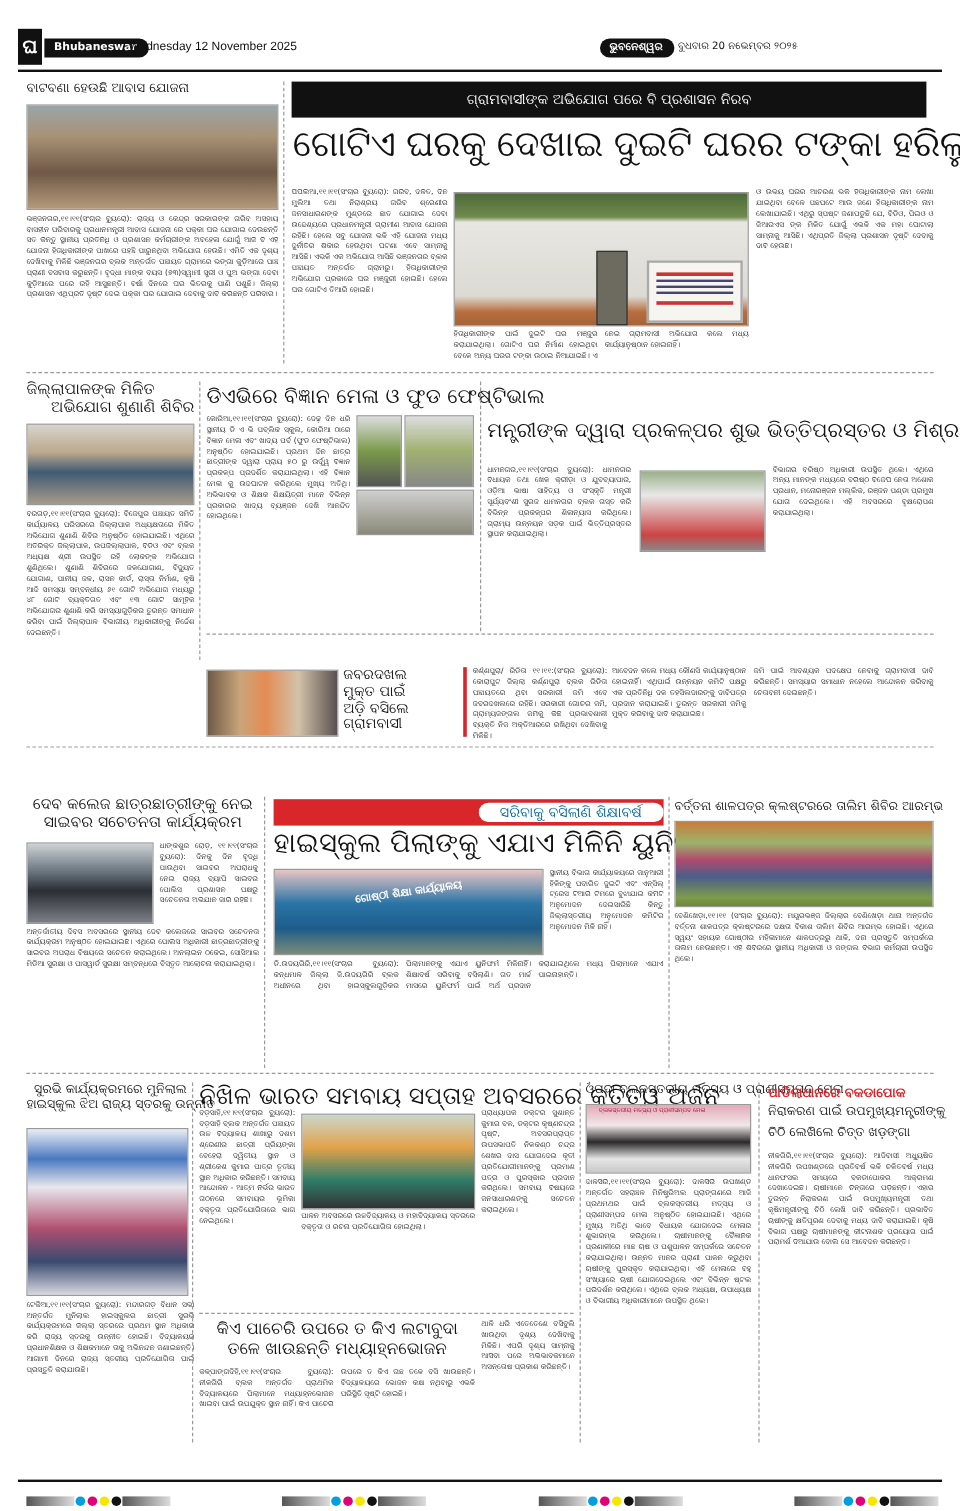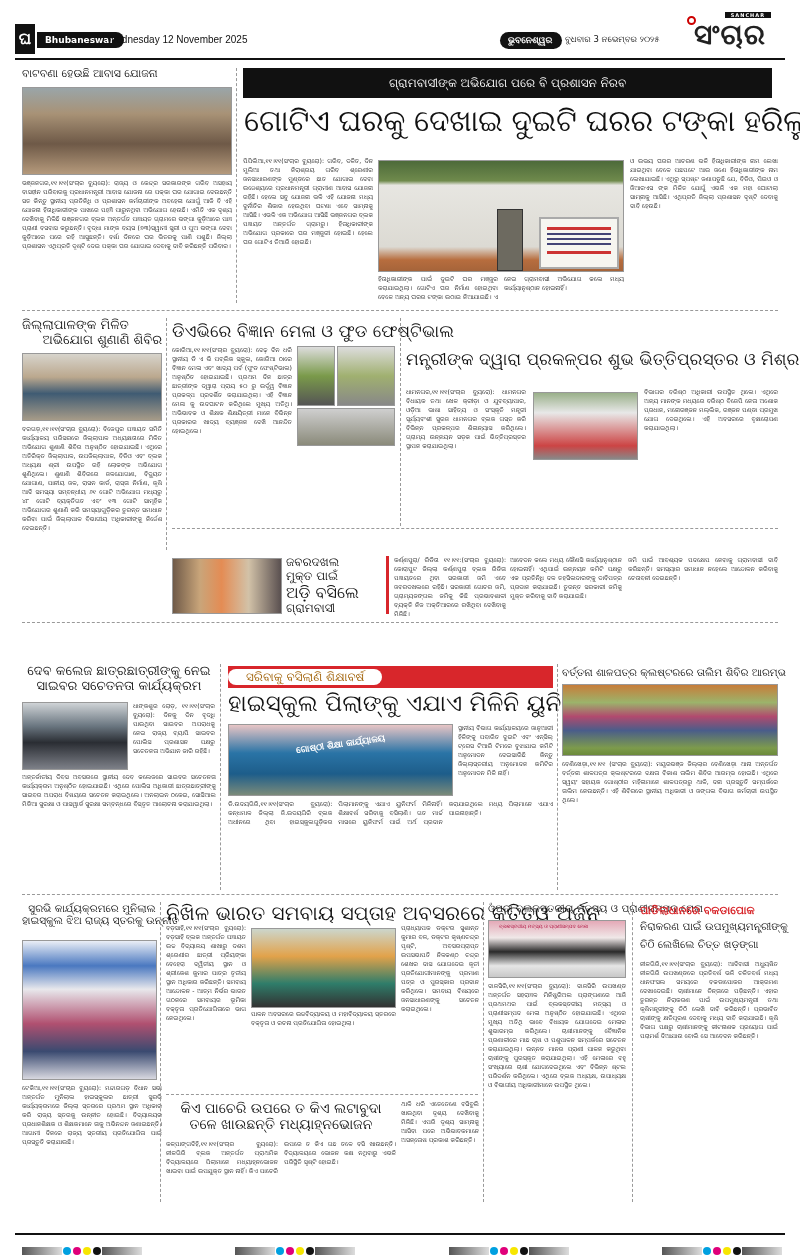--- a/index.html
+++ b/index.html
@@ -14,40 +14,35 @@
 .date-or{left:550px;top:16px;font-size:8.5px}
 .logo{left:660px;top:0;width:110px;height:42px;font-size:28px;font-weight:bold;color:#222;letter-spacing:1px;text-align:center}
 .logo .dot{position:absolute;left:12px;top:-2px;width:9px;height:9px;border:2px solid #c00;border-radius:50%}
 .logo .sub{position:absolute;right:14px;top:-6px;background:#111;color:#fff;font-size:5px;padding:0 6px}
 .hl{font-weight:normal;color:#111;line-height:1.15;white-space:nowrap}
 .txt{font-size:6.2px;line-height:1.45;color:#222;text-align:justify;overflow:hidden}
 .photo{background:linear-gradient(135deg,#8a7a63,#b59e7c 40%,#6b5a45);border:1px solid #999}
 .vr{border-left:1px dashed #999}
 .hr{border-top:1px dashed #999}
 .blackbar{background:#111;color:#fff;font-size:12px;text-align:center;line-height:30px}
-.redbar{background:#d8262b;color:#a16207;font-size:12px;text-align:left;line-height:22px}
+.redbar{background:#d8262b;color:#0369a1;font-size:12px;text-align:right;line-height:22px}
 .redbar span{background:#fff;border-radius:12px;padding:1px 18px}
 .kicker{color:#d8262b;font-size:11px;font-weight:bold}
 .regmark{width:8px;height:8px;border-radius:50%;display:inline-block;margin:0 1px}
 .graystrip{display:inline-block;width:40px;height:8px;background:linear-gradient(90deg,#555,#ddd)}
 </style>
 </head>
 <body>
 
 <div class="abs masthead">
   <div class="abs page-no">ଘ</div>
   <div class="abs pill pill-left">Bhubaneswar</div>
   <div class="abs date-en">Wednesday 12 November 2025</div>
   <div class="abs pill pill-right">ଭୁବନେଶ୍ୱର</div>
-  <div class="abs date-or">ବୁଧବାର 3 ନଭେମ୍ବର ୨୦୨୫</div>
-  <div class="abs logo">
-    <span class="dot"></span>
-    <span class="sub">SANCHAR</span>
-    <span>ସଂଚାର</span>
-  </div>
+  <div class="abs date-or">ବୁଧବାର 20 ନଭେମ୍ବର ୨୦୨୫</div>
 </div>
 
 <div class="abs" style="left:22px;top:68px;width:210px;height:235px">
   <div class="hl" style="font-size:11px">ବାଟବଣା ହେଉଛି ଆବାସ ଯୋଜନା</div>
   <div class="photo" style="margin-top:6px;height:88px;background:linear-gradient(180deg,#9aa5a8 0%,#a89276 30%,#6e5947 65%,#b59a7c 100%)"></div>
   <div class="txt" style="margin-top:4px;height:116px">ଭଞ୍ଜନଗର,୧୧।୧୧(ସଂଚାର ବ୍ୟୁରୋ): ରାଜ୍ୟ ଓ କେନ୍ଦ୍ର ସରକାରଙ୍କ ଗରିବ ଅସହାୟ ବାସହୀନ ପରିବାରକୁ ପ୍ରଧାନମନ୍ତ୍ରୀ ଆବାସ ଯୋଜନା ରେ ପକ୍କା ଘର ଯୋଗାଇ ଦେଉଛନ୍ତି ସତ କିନ୍ତୁ ସ୍ଥାନୀୟ ପ୍ରତିନିଧି ଓ ପ୍ରଶାସନ କର୍ମଚାରୀଙ୍କ ଅବହେଳା ଯୋଗୁଁ ଆଜି ବି ଏହି ଯୋଜନା ହିତାଧିକାରୀଙ୍କ ପାଖରେ ପହଞ୍ଚି ପାରୁନଥିବା ଅଭିଯୋଗ ହେଉଛି। ଏମିତି ଏକ ଦୃଶ୍ୟ ଦେଖିବାକୁ ମିଳିଛି ଭଞ୍ଜନଗର ବ୍ଲକ ଅନ୍ତର୍ଗତ ପଞ୍ଚାୟତ ଗ୍ରାମରେ ଭଙ୍ଗା କୁଡ଼ିଆରେ ପାଞ୍ଚ ପ୍ରାଣୀ ବସବାସ କରୁଛନ୍ତି। ବୃଦ୍ଧା ମାଙ୍କ ବୟସ (୭୩)ସ୍ୱାମୀ ସ୍ତ୍ରୀ ଓ ପୁଅ ଭଙ୍ଗା ଦେବା କୁଡ଼ିଆରେ ପରେ ରହି ଆସୁଛନ୍ତି। ବର୍ଷା ଦିନରେ ଘର ଭିତରକୁ ପାଣି ପଶୁଛି। ଜିଲ୍ଲା ପ୍ରଶାସନ ଏଥିପ୍ରତି ଦୃଷ୍ଟି ଦେଇ ପକ୍କା ଘର ଯୋଗାଇ ଦେବାକୁ ଦାବି କରିଛନ୍ତି ପରିବାର।</div>
 </div>
 <div class="abs vr" style="left:236px;top:68px;height:235px"></div>
 
 <div class="abs blackbar" style="left:243px;top:68px;width:529px;height:30px">ଗ୍ରାମବାସୀଙ୍କ ଅଭିଯୋଗ ପରେ ବି ପ୍ରଶାସନ ନିରବ</div>
@@ -87,21 +82,21 @@
 <div class="abs txt" style="left:406px;top:388px;width:120px;height:138px">ଧାମନଗର,୧୧।୧୧(ସଂଚାର ବ୍ୟୁରୋ): ଧାମନଗର ବିଧାୟକ ତଥା ଖେଳ କ୍ରୀଡ଼ା ଓ ଯୁବବ୍ୟାପାର, ଓଡ଼ିଆ ଭାଷା ସାହିତ୍ୟ ଓ ସଂସ୍କୃତି ମନ୍ତ୍ରୀ ସୂର୍ଯ୍ୟବଂଶୀ ସୁରଜ ଧାମନଗର ବ୍ଲକ ଗସ୍ତ କରି ବିଭିନ୍ନ ପ୍ରକଳ୍ପର ଶିଳାନ୍ୟାସ କରିଥିଲେ। ଗ୍ରାମ୍ୟ ଉନ୍ନୟନ ସଡ଼କ ପାଇଁ ଭିତ୍ତିପ୍ରସ୍ତର ସ୍ଥାପନ କରାଯାଇଥିଲା।</div>
 <div class="abs photo" style="left:533px;top:392px;width:105px;height:68px;background:linear-gradient(180deg,#9ab08a 0%,#e8e8e8 30%,#c44 80%,#888 100%)"></div>
 <div class="abs txt" style="left:644px;top:388px;width:134px;height:138px">ବିଭାଗର ବରିଷ୍ଠ ଅଧିକାରୀ ଉପସ୍ଥିତ ଥିଲେ। ଏଥିରେ ଅନ୍ୟ ମାନଙ୍କ ମଧ୍ୟରେ ବରିଷ୍ଠ ବିଜେପି ନେତା ଅଶୋକ ପ୍ରଧାନ, ମନୋରଞ୍ଜନ ମଲ୍ଲିକ, ରଞ୍ଜନ ପଣ୍ଡା ପ୍ରମୁଖ ଯୋଗ ଦେଇଥିଲେ। ଏହି ଅବସରରେ ବୃକ୍ଷରୋପଣ କରାଯାଇଥିଲା।</div>
 
 <div class="abs hr" style="left:172px;top:528px;width:606px"></div>
 
 <div class="abs photo" style="left:172px;top:558px;width:110px;height:56px;background:linear-gradient(90deg,#6f5a48 0%,#c9a57a 25%,#e48c54 45%,#d2c2a8 70%,#5a5050 100%)"></div>
 <div class="abs" style="left:286px;top:556px;width:96px;">
   <div class="hl" style="font-size:12px">ଜବରଦଖଲ</div>
   <div class="hl" style="font-size:12px">ମୁକ୍ତ ପାଇଁ</div>
-  <div class="hl" style="font-size:16px">ଅଡ଼ି ବସିଲେ</div>
+  <div class="hl" style="font-size:12px">ଅଡ଼ି ବସିଲେ</div>
   <div class="hl" style="font-size:12px">ଗ୍ରାମବାସୀ</div>
 </div>
 <div class="abs" style="left:386px;top:556px;width:3px;height:58px;background:#d8262b"></div>
 <div class="abs txt" style="left:394px;top:556px;width:112px;height:62px">କର୍ଣ୍ଣପୁରା/ ରିଡିତା ୧୧।୧୧:(ସଂଚାର ବ୍ୟୁରୋ): କୋରାପୁଟ ଜିଲ୍ଲା କର୍ଣ୍ଣପୁରା ବ୍ଲକ ରିଡିତା ପଞ୍ଚାୟତରେ ଥିବା ସରକାରୀ ଜମି ଏବେ ଜବରଦଖଲରେ ରହିଛି। ସରକାରୀ ଗୋଚର ଜମି, ଗ୍ରାମ୍ୟଜଙ୍ଗଲ ଜମିକୁ କିଛି ପ୍ରଭାବଶାଳୀ ବ୍ୟକ୍ତି ନିଜ ଅକ୍ତିଆରରେ ରଖିଥିବା ଦେଖିବାକୁ ମିଳିଛି।</div>
 <div class="abs txt" style="left:510px;top:556px;width:112px;height:62px">ଆବେଦନ କଲେ ମଧ୍ୟ କୌଣସି କାର୍ଯ୍ୟାନୁଷ୍ଠାନ ହୋଇନାହିଁ। ଏଥିପାଇଁ ଉନ୍ନୟନ କମିଟି ପକ୍ଷରୁ ଏକ ପ୍ରତିନିଧି ଦଳ ତହସିଲଦାରଙ୍କୁ ଦାବିପତ୍ର ପ୍ରଦାନ କରାଯାଇଛି। ତୁରନ୍ତ ସରକାରୀ ଜମିକୁ ମୁକ୍ତ କରିବାକୁ ଦାବି କରାଯାଇଛି।</div>
 <div class="abs txt" style="left:628px;top:556px;width:150px;height:62px">ଜମି ପାଇଁ ଆବଶ୍ୟକ ପଦକ୍ଷେପ ନେବାକୁ ଗ୍ରାମବାସୀ ଦାବି କରିଛନ୍ତି। ସମସ୍ୟାର ସମାଧାନ ନହେଲେ ଆନ୍ଦୋଳନ କରିବାକୁ ଚେତାବନୀ ଦେଇଛନ୍ତି।</div>
 
 <div class="abs hr" style="left:22px;top:622px;width:756px"></div>
 
 <div class="abs" style="left:22px;top:664px;width:194px;height:226px">

